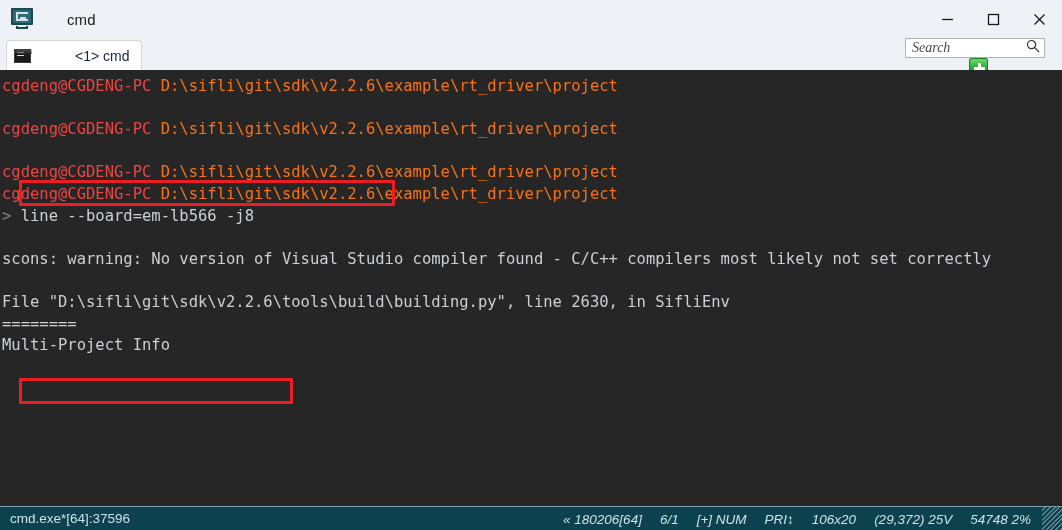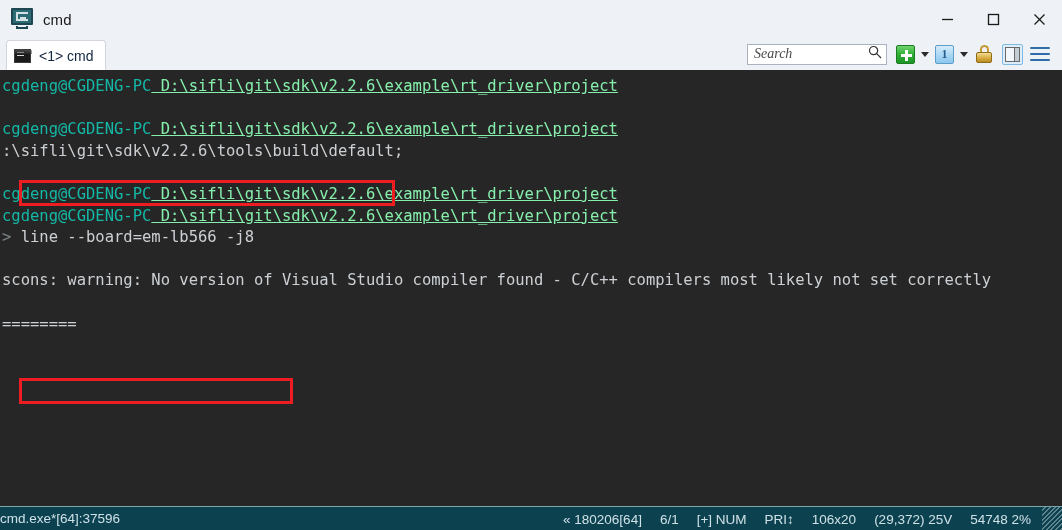--- a/index.html
+++ b/index.html
@@ -18,20 +18,21 @@
     background: #eef1f5;
     display: flex; flex-direction: column;
   }
 
   
   .titlebar {
     height: 38px; flex: 0 0 38px;
     background: #eef1f5;
     display: flex; align-items: center;
     position: relative;
+    gap: 24px;
   }
   .app-icon {
     width: 22px; height: 22px;
     margin-left: 11px; margin-right: 10px;
     position: relative;
     flex: 0 0 22px;
   }
   .app-icon .mon {
     position: absolute; left: 0; top: 0;
     width: 22px; height: 17px;
@@ -101,26 +102,27 @@
     width: 7px; height: 1.5px; background: #d8d8d8;
     box-shadow: 0 3px 0 0 #d8d8d8;
   }
   .tab-icon:after {
     content: "";
     position: absolute; left: 0; top: 0;
     width: 17px; height: 4px;
     background: linear-gradient(to bottom, #6d6d6d, #2a2a2a);
     opacity: .55;
   }
-  .tab-label { font-size: 14px; color: #12263f; white-space: nowrap; }
+  .tab-label { font-size: 14px; color: #12263f; white-space: nowrap; margin-left: 36px; }
 
   .tabbar-right {
     position: absolute; right: 0; top: 0;
     height: 32px; display: flex; align-items: center;
     padding-right: 8px;
+    flex-direction: column;
   }
   .search-box {
     width: 140px; height: 21px;
     background: #ffffff;
     border: 1px solid #a9b2bd;
     display: flex; align-items: center;
     padding: 0 4px 0 6px;
     margin-right: 9px;
   }
   .search-placeholder {
@@ -209,22 +211,22 @@
     padding: 6px 0 0 2px;
   }
   .term-line {
     font-family: "DejaVu Sans Mono", monospace;
     font-size: 15.5px;
     line-height: 21.6px;
     color: #ccd0d4;
     white-space: pre;
     letter-spacing: 0px;
   }
-  .g  { color: #14b8a6; }
-  .gp { color: #86efac; text-decoration: underline; }
+  .g  { color: #ef4444; }
+  .gp { color: #f97316; }
   .pr { color: #7c8488; }
   .blank { height: 21.6px; }
 
   
   .annot {
     position: absolute;
     border: 3px solid #ee1d22;
     pointer-events: none;
   }
   #annot1 { left: 19px;  top: 110px; width: 376px; height: 26px; }
@@ -234,25 +236,26 @@
   .statusbar {
     height: 24px; flex: 0 0 24px;
     background: #0c4250;
     border-top: 1px solid #7fa3ad;
     color: #cfe0e6;
     font-size: 13.5px;
     font-family: "Liberation Sans", sans-serif;
     display: flex; align-items: center;
     position: relative;
   }
-  .sb-left { padding-left: 0; white-space: nowrap; }
+  .sb-left { padding-left: 10px; white-space: nowrap; }
   .sb-right {
     position: absolute; right: 0; top: 0; height: 24px;
     display: flex; align-items: center;
     padding-right: 22px;
+    font-style: italic;
   }
   .sb-cell { padding: 0 9px; white-space: nowrap; }
   .grip {
     position: absolute; right: 0; bottom: 0;
     width: 20px; height: 23px;
     background:
       repeating-linear-gradient(135deg,
         transparent 0px, transparent 2px,
         #5e838d 2px, #5e838d 3.3px);
   }
@@ -341,29 +344,30 @@
           <div></div>
       </div>
     </div>
   </div>
 
   <div class="terminal" id="terminal">
     <div id="term-lines">
         <div class="term-line"><span class="g">cgdeng@CGDENG-PC</span><span class="gp"> D:\sifli\git\sdk\v2.2.6\example\rt_driver\project</span></div>
         <div class="blank"></div>
         <div class="term-line"><span class="g">cgdeng@CGDENG-PC</span><span class="gp"> D:\sifli\git\sdk\v2.2.6\example\rt_driver\project</span></div>
-        <div class="term-line">:\sifli\git\sdk\v2.2.6\tools\build\default;</div>
         <div class="blank"></div>
         <div class="term-line"><span class="g">cgdeng@CGDENG-PC</span><span class="gp"> D:\sifli\git\sdk\v2.2.6\example\rt_driver\project</span></div>
         <div class="term-line"><span class="g">cgdeng@CGDENG-PC</span><span class="gp"> D:\sifli\git\sdk\v2.2.6\example\rt_driver\project</span></div>
         <div class="term-line"><span class="pr">&gt;</span><span> line --board=em-lb566 -j8</span></div>
         <div class="blank"></div>
         <div class="term-line">scons: warning: No version of Visual Studio compiler found - C/C++ compilers most likely not set correctly</div>
         <div class="blank"></div>
+        <div class="term-line">File "D:\sifli\git\sdk\v2.2.6\tools\build\building.py", line 2630, in SifliEnv</div>
         <div class="term-line">========</div>
+        <div class="term-line">Multi-Project Info</div>
       </div>
     <div class="annot" id="annot1"></div>
     <div class="annot" id="annot2"></div>
   </div>
 
   <div class="statusbar">
     <div class="sb-left">cmd.exe*[64]:37596</div>
     <div class="sb-right" id="sb-cells">
         <div class="sb-cell">« 180206[64]</div>
         <div class="sb-cell">6/1</div>

